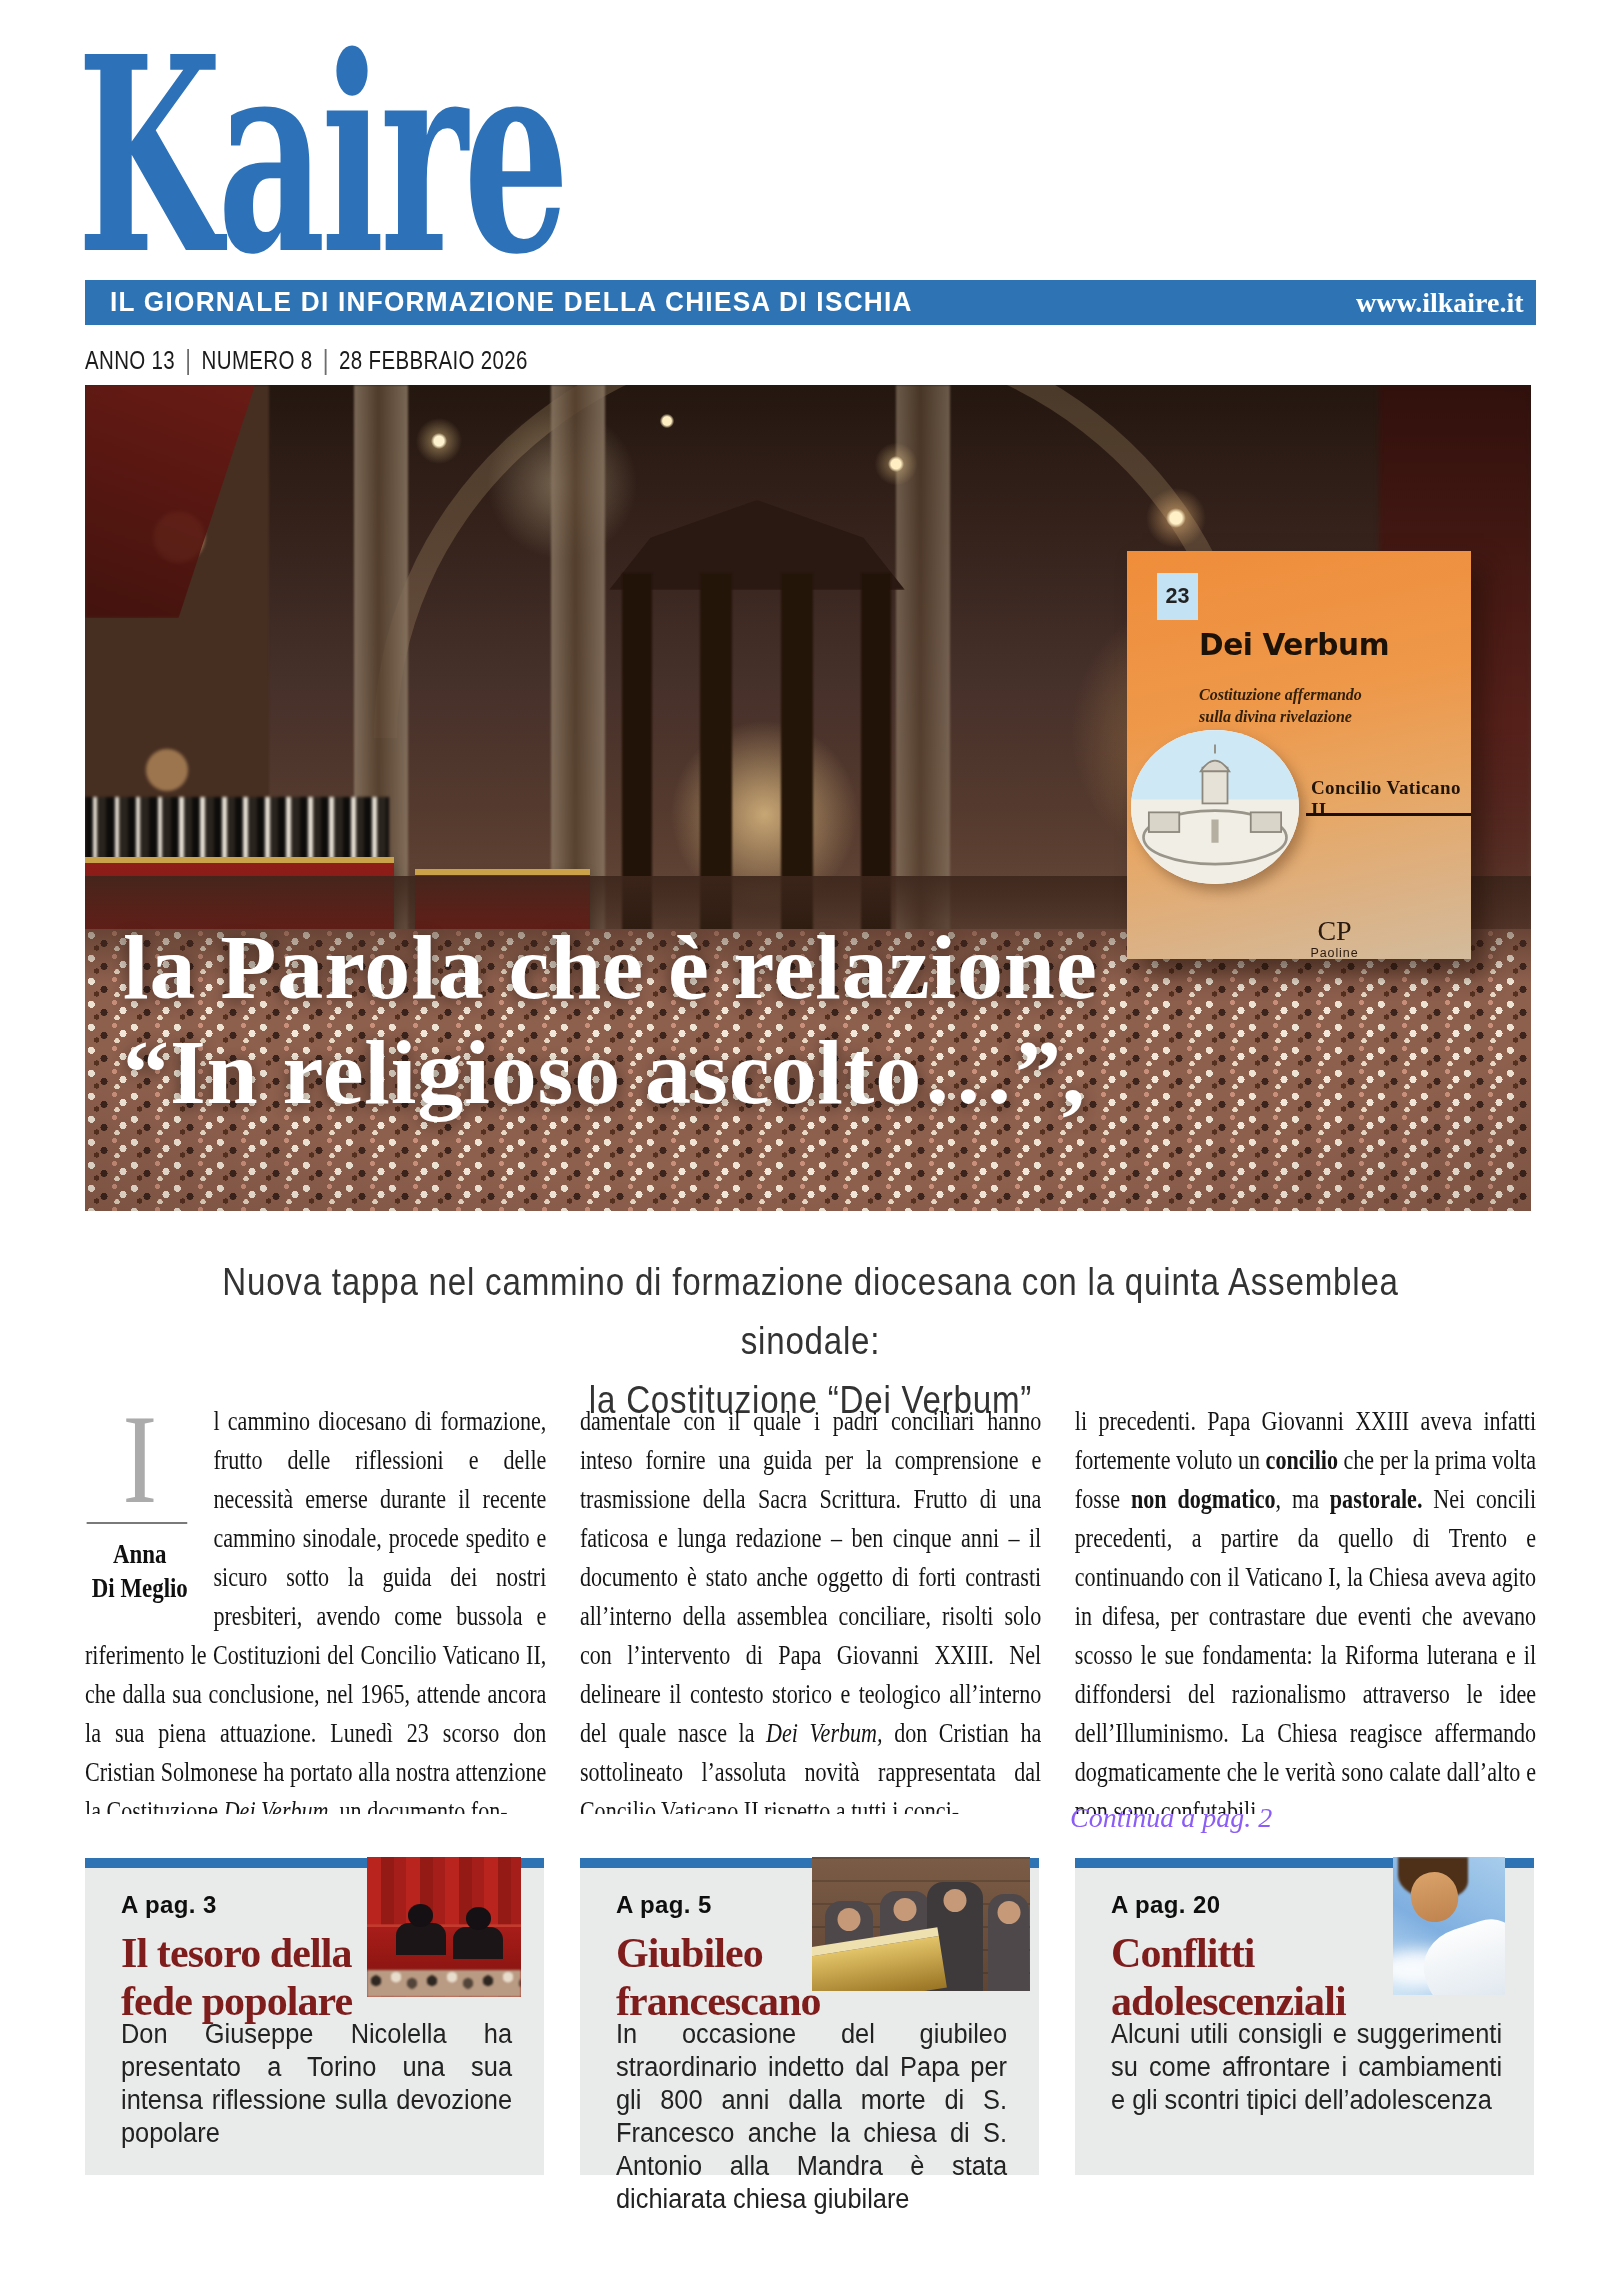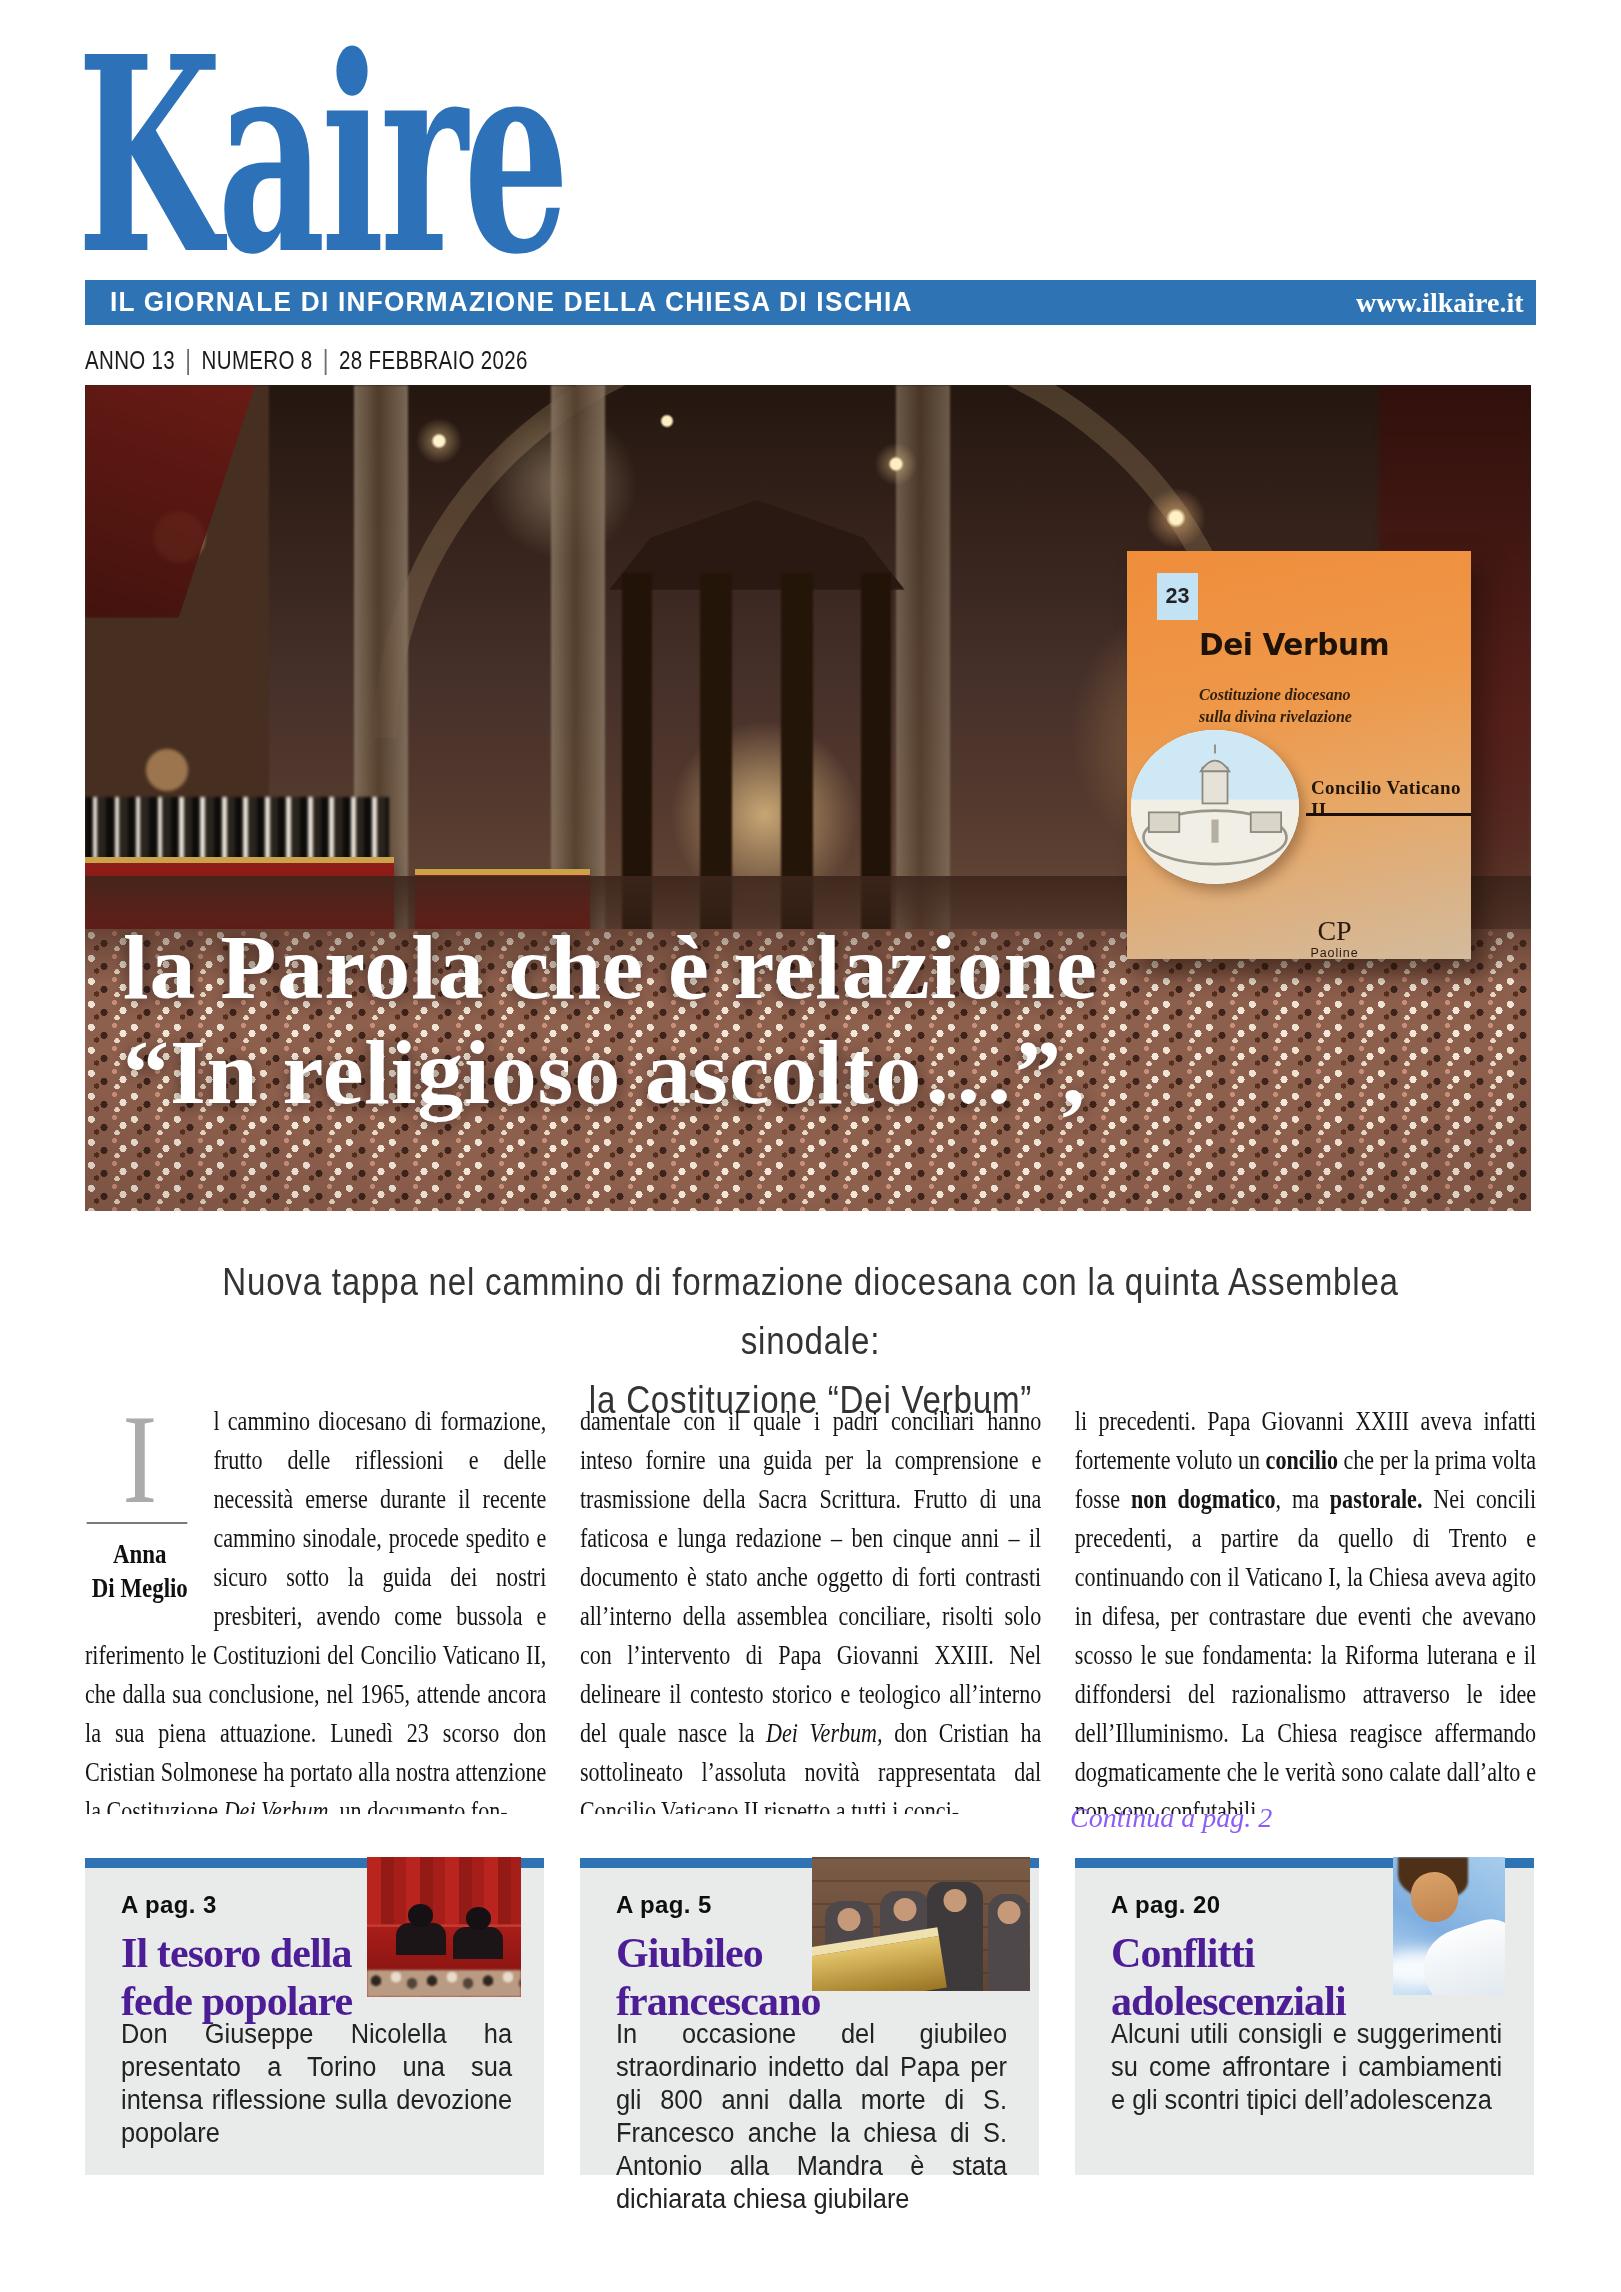--- a/index.html
+++ b/index.html
@@ -124,21 +124,21 @@
   .continua{position:absolute;left:1070px;top:1802px;width:461px;
     font-family:"Liberation Serif",serif;font-style:italic;font-size:28px;color:#8b5cf6;}
 
   
   .teasers{position:absolute;left:85px;top:1858px;width:1451px;display:flex;gap:36px;}
   .box{position:relative;width:459px;height:317px;background:#e9ebea;border-top:10.7px solid #2e74b5;
     box-sizing:border-box;}
   .box-label{margin:23px 0 0 36px;font-weight:bold;font-size:24px;line-height:27px;color:#0e0e0e;
     letter-spacing:0.4px;}
   .box-title{margin:10.7px 0 0 36px;font-family:"Liberation Serif",serif;font-weight:bold;
-    font-size:42px;line-height:48px;color:#4c1d95;white-space:pre-line;letter-spacing:-0.9px;width:269px;}
+    font-size:42px;line-height:48px;color:#7f1d1d;white-space:pre-line;letter-spacing:-0.9px;width:269px;}
   .box-body{position:absolute;left:36px;top:150px;width:416px;transform:scaleX(0.94);
     transform-origin:0 0;font-size:27px;line-height:33px;text-align:justify;color:#222;}
   .art{position:absolute;top:-10.7px;overflow:hidden;}
   .art div{position:absolute;}
   .art1{right:23px;width:154px;height:140px;
     background:repeating-linear-gradient(90deg,#b9241f 0 14.3px,#941a16 14.3px 27px,#a51e1a 27px 39px);}
   .art1 .table{left:0;right:0;bottom:25px;height:45px;background:linear-gradient(#a81d19,#8c1512);
     box-shadow:0 -2.7px 0 #c23b2e;}
   .art1 .head{width:25px;height:22.4px;background:#151013;border-radius:50%;}
   .art1 .h1{left:41px;top:47px;} .art1 .h2{left:99px;top:50px;}
@@ -205,21 +205,21 @@
 
     <div class="headline">
       <div>la Parola che è relazione</div>
       <div>“In religioso ascolto…”,</div>
     </div>
 
     <div class="book">
       <div class="bnum">23</div>
       <div class="btitle">Dei Verbum</div>
       <div class="bsub">
-        <div>Costituzione diocesano</div>
+        <div>Costituzione affermando</div>
         <div>sulla divina rivelazione</div>
       </div>
       <div class="boval">
         <svg width="168" height="154" viewBox="0 0 188 172">
           <rect x="0" y="0" width="188" height="78" fill="#cfe8f5"></rect>
           <rect x="0" y="78" width="188" height="94" fill="#f1eee6"></rect>
           <ellipse cx="94" cy="120" rx="80" ry="30" fill="none" stroke="#9a958a" stroke-width="3"></ellipse>
           <rect x="80" y="42" width="28" height="40" fill="#e6e2d8" stroke="#8d887d" stroke-width="2"></rect>
           <path d="M78 46 Q94 22 110 46 Z" fill="#dcd7cc" stroke="#8d887d" stroke-width="2"></path>
           <line x1="94" y1="16" x2="94" y2="26" stroke="#8d887d" stroke-width="2"></line>

